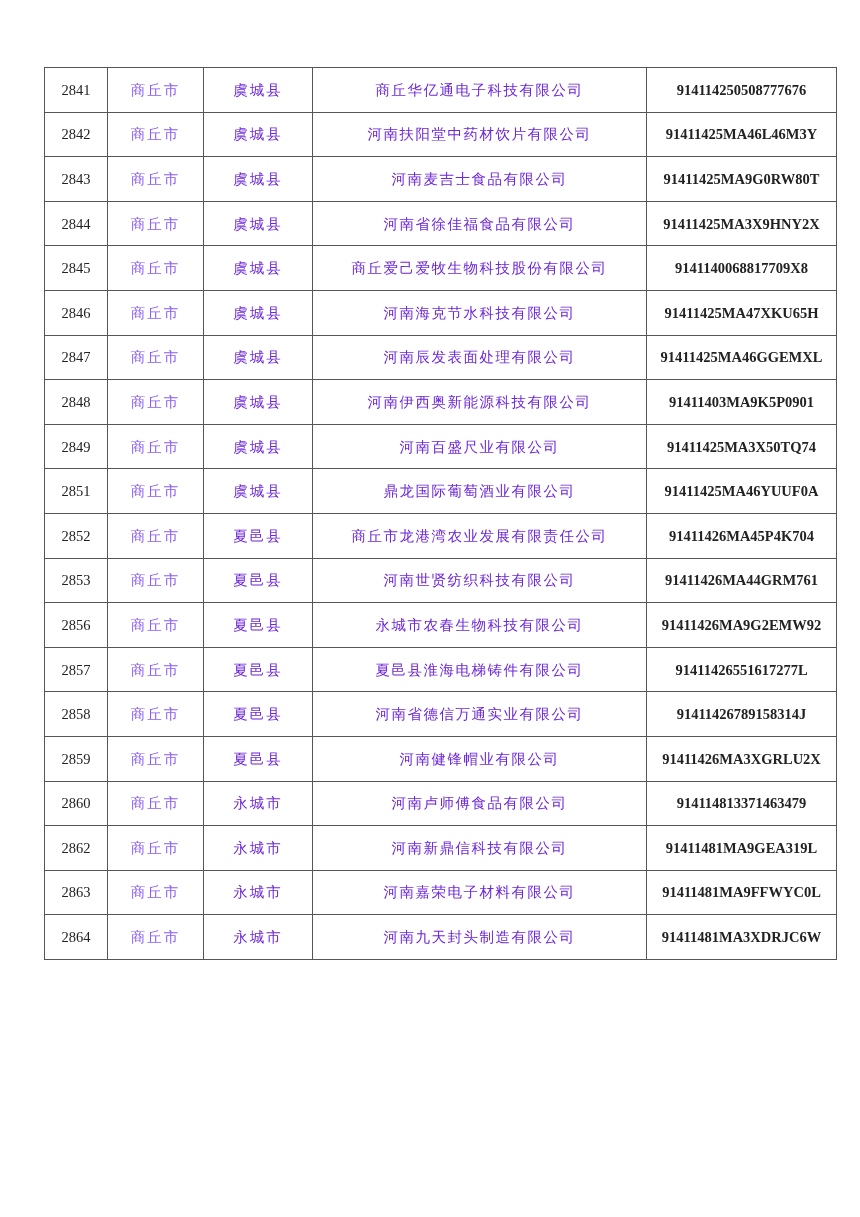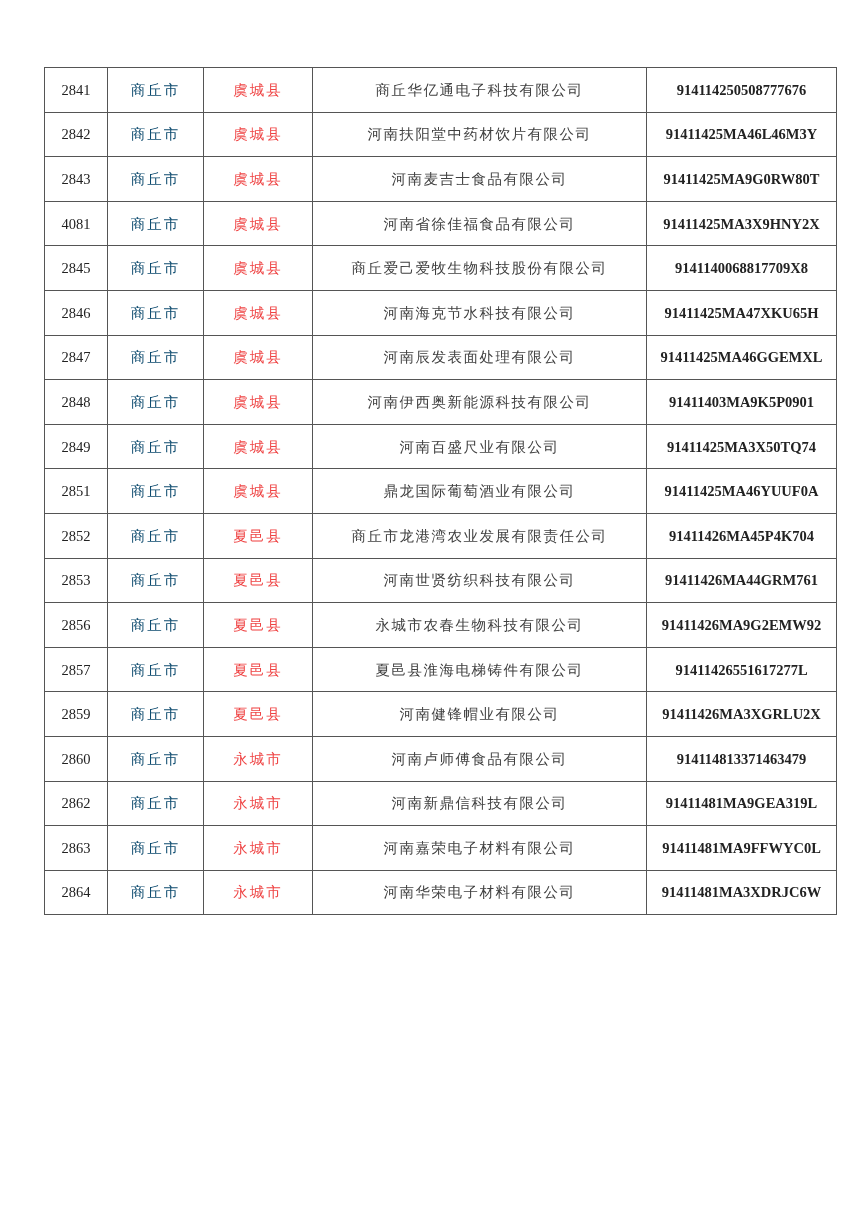--- a/index.html
+++ b/index.html
@@ -16,23 +16,23 @@
   table.reg td {
     border: 1px solid #555;
     height: 43.6px;
     padding: 0 2px;
     text-align: center;
     vertical-align: middle;
     font-size: 14.5px;
     line-height: 20px;
   }
   td.c-no { width: 58px; font-size: 15px; }
-  td.c-city { width: 91px; letter-spacing: 2px; font-family: "DejaVu Sans", sans-serif; font-size: 14px; color: #0c4a6e; }
-  td.c-county { width: 104px; letter-spacing: 2px; font-family: "DejaVu Sans", sans-serif; font-size: 14px; color: #ef4444; }
-  td.c-name { width: 329px; letter-spacing: 1.5px; font-family: "DejaVu Sans", sans-serif; font-size: 14px; color: #404040; }
+  td.c-city { width: 91px; letter-spacing: 2px; font-family: "DejaVu Sans", sans-serif; font-size: 14px; color: #8b5cf6; }
+  td.c-county { width: 104px; letter-spacing: 2px; font-family: "DejaVu Sans", sans-serif; font-size: 14px; color: #6d28d9; }
+  td.c-name { width: 329px; letter-spacing: 1.5px; font-family: "DejaVu Sans", sans-serif; font-size: 14px; color: #6d28d9; }
   td.c-code { width: 185px; font-size: 15px; word-break: break-all; padding: 0 6px; font-weight: bold; }
 </style>
 </head>
 <body>
 
 <div class="page">
   <table class="reg">
     <tbody id="tbody">
         <tr>
           <td class="c-no">2841</td>
@@ -49,21 +49,21 @@
           <td class="c-code">91411425MA46L46M3Y</td>
         </tr>
         <tr>
           <td class="c-no">2843</td>
           <td class="c-city">商丘市</td>
           <td class="c-county">虞城县</td>
           <td class="c-name">河南麦吉士食品有限公司</td>
           <td class="c-code">91411425MA9G0RW80T</td>
         </tr>
         <tr>
-          <td class="c-no">4081</td>
+          <td class="c-no">2844</td>
           <td class="c-city">商丘市</td>
           <td class="c-county">虞城县</td>
           <td class="c-name">河南省徐佳福食品有限公司</td>
           <td class="c-code">91411425MA3X9HNY2X</td>
         </tr>
         <tr>
           <td class="c-no">2845</td>
           <td class="c-city">商丘市</td>
           <td class="c-county">虞城县</td>
           <td class="c-name">商丘爱己爱牧生物科技股份有限公司</td>
@@ -126,20 +126,27 @@
           <td class="c-code">91411426MA9G2EMW92</td>
         </tr>
         <tr>
           <td class="c-no">2857</td>
           <td class="c-city">商丘市</td>
           <td class="c-county">夏邑县</td>
           <td class="c-name">夏邑县淮海电梯铸件有限公司</td>
           <td class="c-code">91411426551617277L</td>
         </tr>
         <tr>
+          <td class="c-no">2858</td>
+          <td class="c-city">商丘市</td>
+          <td class="c-county">夏邑县</td>
+          <td class="c-name">河南省德信万通实业有限公司</td>
+          <td class="c-code">91411426789158314J</td>
+        </tr>
+        <tr>
           <td class="c-no">2859</td>
           <td class="c-city">商丘市</td>
           <td class="c-county">夏邑县</td>
           <td class="c-name">河南健锋帽业有限公司</td>
           <td class="c-code">91411426MA3XGRLU2X</td>
         </tr>
         <tr>
           <td class="c-no">2860</td>
           <td class="c-city">商丘市</td>
           <td class="c-county">永城市</td>
@@ -157,18 +164,18 @@
           <td class="c-no">2863</td>
           <td class="c-city">商丘市</td>
           <td class="c-county">永城市</td>
           <td class="c-name">河南嘉荣电子材料有限公司</td>
           <td class="c-code">91411481MA9FFWYC0L</td>
         </tr>
         <tr>
           <td class="c-no">2864</td>
           <td class="c-city">商丘市</td>
           <td class="c-county">永城市</td>
-          <td class="c-name">河南华荣电子材料有限公司</td>
+          <td class="c-name">河南九天封头制造有限公司</td>
           <td class="c-code">91411481MA3XDRJC6W</td>
         </tr>
       </tbody>
   </table>
 </div>
 
 </body></html>

